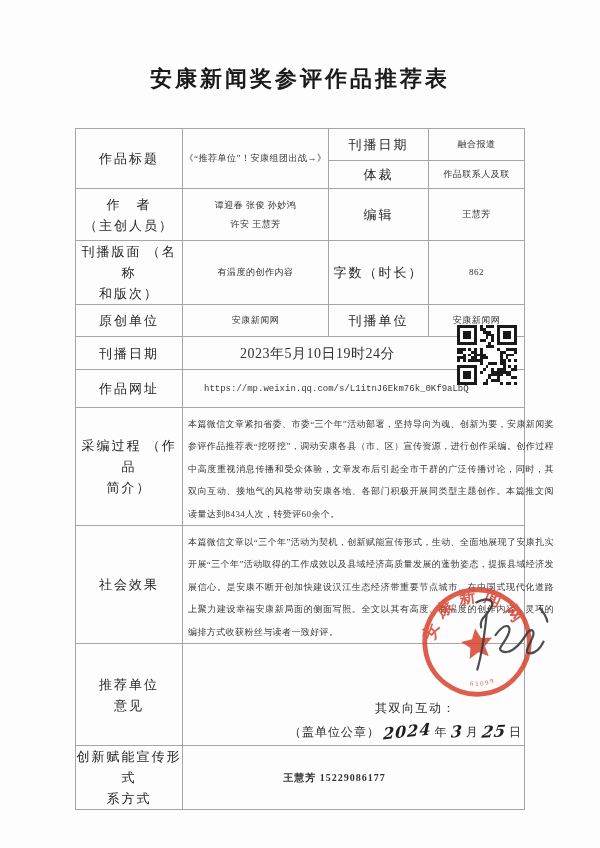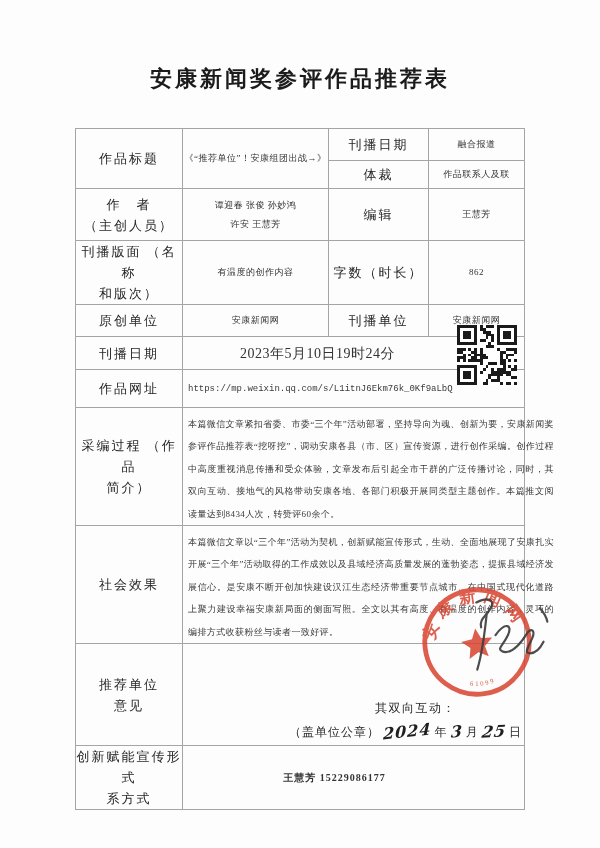--- a/index.html
+++ b/index.html
@@ -17,21 +17,21 @@
     position:absolute;left:75px;top:128px;width:449px;
     border-collapse:collapse;table-layout:fixed;z-index:1;
   }
   td{border:1px solid #a5a5a5;vertical-align:middle;text-align:center;padding:0;overflow:visible;}
   .lbl{
     font-size:13px;letter-spacing:2px;line-height:21px;color:#262626;
     white-space:pre-line;
   }
   .val{font-size:9px;letter-spacing:0.5px;color:#333;line-height:15px;}
   .val-2line{line-height:19px;}
-  .url-cell{text-align:left;padding-left:5px;font-family:"Liberation Mono","DejaVu Sans Mono",monospace;font-size:9px;letter-spacing:0;color:#3a3a3a;}
+  .url-cell{text-align:left;padding-left:21px;font-family:"Liberation Mono","DejaVu Sans Mono",monospace;font-size:9px;letter-spacing:0;color:#3a3a3a;}
   .date-cell{padding-right:72px;font-size:14px;color:#333;}
   .para-cell{vertical-align:top;}
   .para{
     width:366px;margin:5px 0 0 5px;text-align:justify;
     font-size:9px;line-height:22.4px;letter-spacing:0.4px;color:#383838;
   }
   .sig-cell{position:relative;}
   .sig-area{position:absolute;right:2px;bottom:4px;text-align:right;z-index:1;}
   .sig-line1{font-size:12px;letter-spacing:1.5px;color:#2a2a2a;margin:0 66px 4px 0;}
   .sig-line2{font-size:12px;letter-spacing:1px;color:#2a2a2a;white-space:nowrap;}

